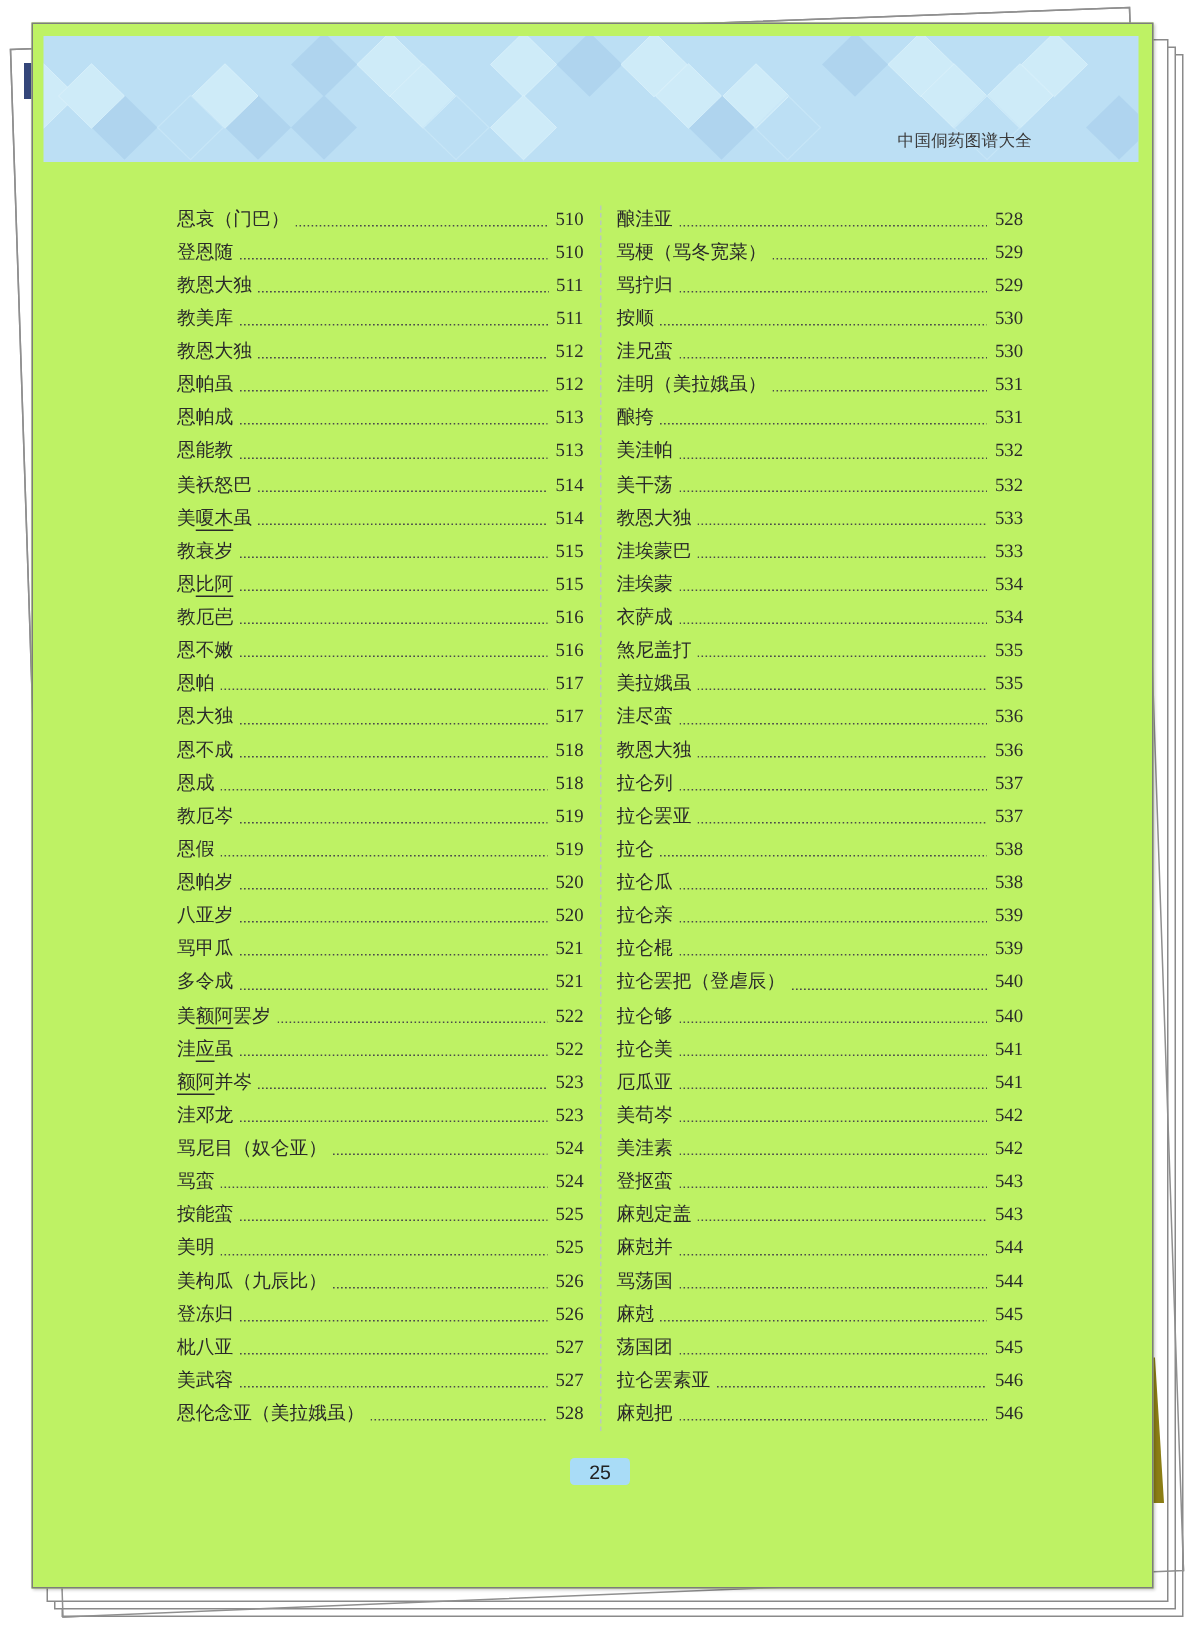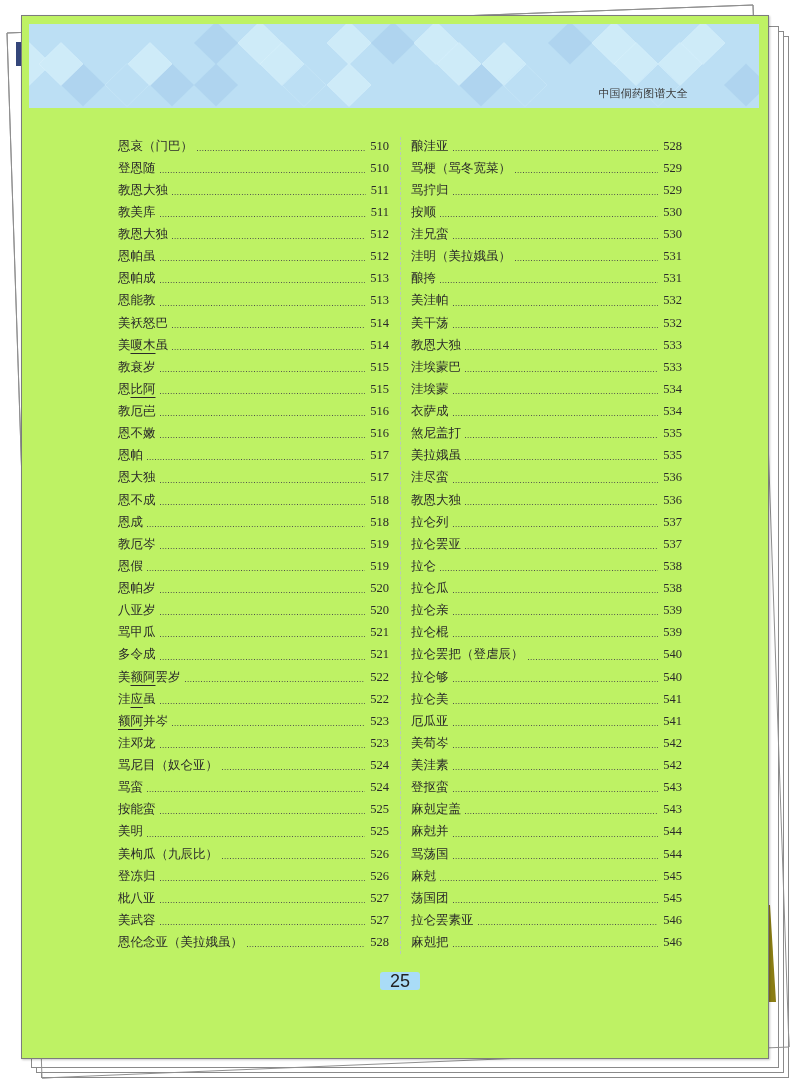--- a/index.html
+++ b/index.html
@@ -42,21 +42,21 @@
   }
   .num { flex: 0 0 auto; font-size: 12.5px; }
   .divider {
     position: absolute; left: 378px; top: 121px; height: 817px; width: 0;
     border-left: 1px dashed #b9c9b9;
   }
   .badge {
     position: absolute; left: 358px; top: 956px; width: 40px; height: 18px;
     background: #a9dcf7; border-radius: 3px;
     display: flex; align-items: center; justify-content: center;
-    font-family: "Liberation Sans", sans-serif; font-size: 18px; color: #222;
+    font-family: "Liberation Sans", sans-serif; font-size: 13px; color: #222;
   }
 </style>
 </head>
 <body>
 
 <svg class="stack" width="800" height="1084" viewBox="0 0 800 1084">
   <polygon points="7,33 753,5 789,1047 42,1078" fill="#ffffff" stroke="#8a8a8a" stroke-width="1"></polygon>
   <rect x="41.5" y="36.5" width="747" height="1041" fill="#ffffff" stroke="#8a8a8a" stroke-width="1"></rect>
   <rect x="36.5" y="31.5" width="747" height="1041" fill="#ffffff" stroke="#8a8a8a" stroke-width="1"></rect>
   <rect x="31.5" y="26.5" width="747" height="1041" fill="#ffffff" stroke="#8a8a8a" stroke-width="1"></rect>

